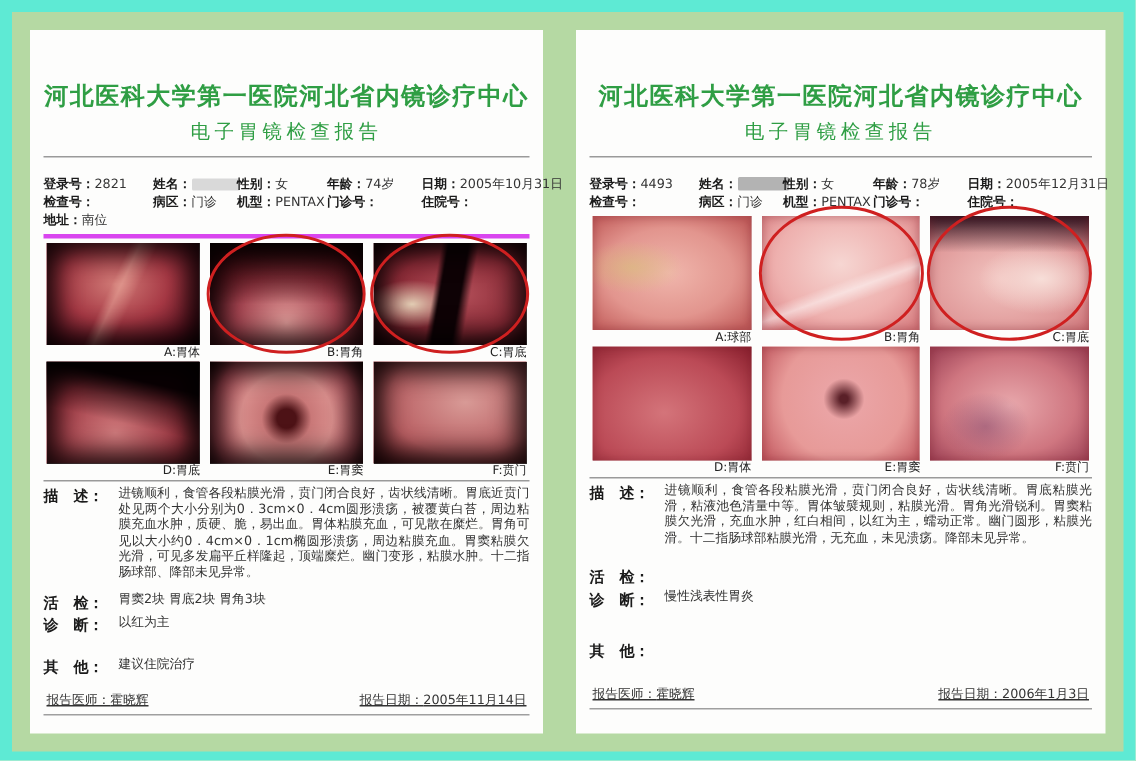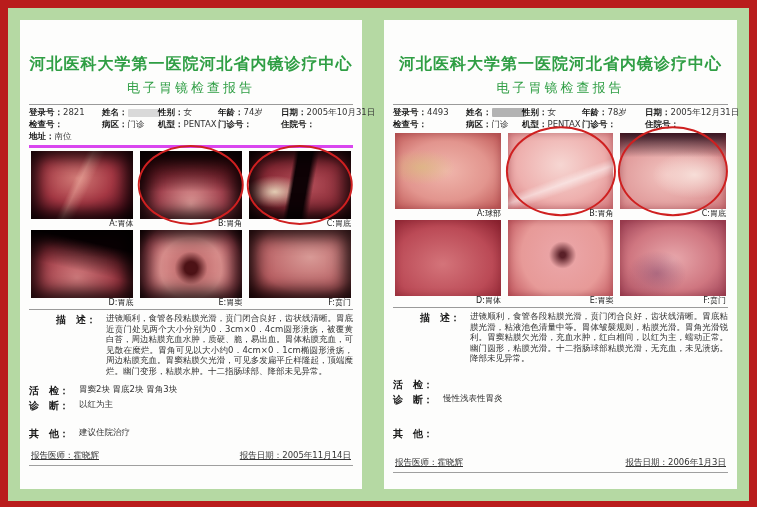--- a/index.html
+++ b/index.html
@@ -1,29 +1,29 @@
 <!DOCTYPE html>
 <html><head>
 <meta charset="utf-8">
 <style>
   * { margin:0; padding:0; box-sizing:border-box; }
   body { background:#ffffff; font-family:"DejaVu Sans", sans-serif; }
-  .canvas { position:relative; width:757px; height:507px; background:#b91c1c; overflow:hidden; }
+  .canvas { position:relative; width:757px; height:507px; background:#5eead4; overflow:hidden; }
   .frame { position:absolute; left:8px; top:8px; width:741px; height:493px; background:#b5d9a3; }
   .page { position:absolute; top:20px; height:469px; background:#fdfdfc; }
   .page-l { left:20px;  width:342px; }
   .page-r { left:384px; width:353px; }
 
   .page-inner { padding:0 9px; position:relative; z-index:2; }
   .rpt-title { margin-top:34px; text-align:center; font-weight:bold; color:#2f9e44;
                font-size:16px; letter-spacing:1px; white-space:nowrap; }
   .rpt-subtitle { margin-top:4px; text-align:center; font-weight:normal; color:#2f9e44;
                   font-size:13px; letter-spacing:3px; }
 
-  .fields { margin-top:7px; border-top:1px solid #9a9a9a; padding-top:1px;
+  .fields { margin-top:7px; border-top:1px solid #9a9a9a; padding-top:12px;
             display:grid; grid-template-columns:73px 56px 60px 63px 1fr;
             font-size:8.5px; line-height:12px; color:#333; white-space:nowrap; }
   .fields b { color:#1b1b1b; }
   .addr-row { font-size:8.5px; line-height:12px; color:#333; padding-bottom:3px;
               border-bottom:3px solid #d946ef; }
   .addr-row b { color:#1b1b1b; }
   .redact-light { display:inline-block; width:32px; height:8px; background:#d9d9d9;
                   border-radius:1px; vertical-align:middle; }
   .redact-dark  { display:inline-block; width:34px; height:9px; background:#b3b3b3;
                   border-radius:1px; vertical-align:middle; }
@@ -65,21 +65,21 @@
           radial-gradient(ellipse at 45% 55%, #f2c4c0 0%, #e09a9a 60%, #cb6f74 95%); }
   .p-r3 { background: radial-gradient(ellipse at 45% 58%, #d4747a 0%, #bb4a56 60%, #8c2230 96%); }
   .p-r4 { background: radial-gradient(circle at 52% 46%, #5a2028 0%, #5a2028 4%, #eaa3a4 20%,
           #e79a98 60%, #c45b62 96%); }
   .p-r5 { background: radial-gradient(ellipse at 35% 70%, rgba(90,40,90,0.35) 0%, rgba(90,40,90,0) 30%),
           radial-gradient(ellipse at 50% 52%, #e8a8ac 0%, #cf7680 58%, #a04458 94%); }
 
   .sec { display:flex; align-items:flex-start; font-size:8.5px; color:#333; }
   .sec-label { flex:0 0 50px; font-weight:bold; font-size:10px; color:#1b1b1b; white-space:nowrap; }
   .sec-text { flex:1; line-height:10.5px; text-align:justify; }
-  .desc-sec { margin-top:3px;margin-left:27px; }
+  .desc-sec { margin-top:3px; }
   .footer { display:flex; justify-content:space-between; font-size:8.5px; color:#333;
             border-bottom:1px solid #9f9f9f; padding:0 2px 3px 2px; white-space:nowrap;text-decoration:underline; }
 </style>
 </head>
 <body>
 
 <div class="canvas">
   <div class="frame"></div>
 
   <div class="page page-l">

